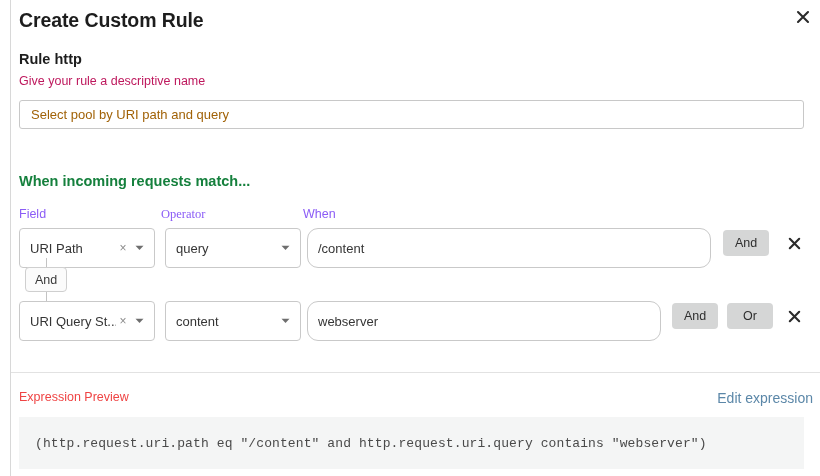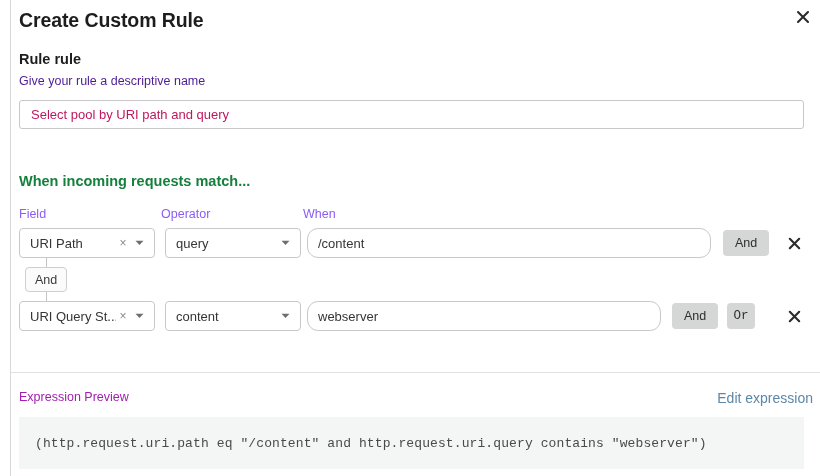--- a/index.html
+++ b/index.html
@@ -58,36 +58,36 @@
     top: 51px;
     font-size: 14.5px;
     font-weight: bold;
     color: #1d1d1d;
   }
   .rule-name-hint {
     position: absolute;
     left: 8px;
     top: 74px;
     font-size: 12.5px;
-    color: #4c1d95;
+    color: #be185d;
   }
   .rule-name-input {
     position: absolute;
     left: 8px;
     top: 100px;
     width: 785px;
     height: 29px;
     box-sizing: border-box;
     border: 1px solid #c8c8c8;
     border-radius: 3px;
     background: #fff;
     padding: 0 11px;
     font-family: "Liberation Sans", sans-serif;
     font-size: 13px;
-    color: #be185d;
+    color: #a16207;
     outline: none;
   }
 
   
   .section-heading {
     position: absolute;
     left: 8px;
     top: 173px;
     font-size: 14.5px;
     font-weight: bold;
@@ -95,31 +95,31 @@
   }
 
   
   .col-head {
     position: absolute;
     top: 207px;
     font-size: 12.5px;
     color: #8b5cf6;
   }
   .col-head.field { left: 8px; }
-  .col-head.operator { left: 150px; }
+  .col-head.operator { left: 150px; font-family: Liberation Serif, serif; }
   .col-head.value { left: 292px; }
 
   
   .cond-row { position: absolute; left: 0; height: 30px; }
   .cond-row.r1 { top: 228px; }
   .cond-row.r2 { top: 301px; }
 
   .ctl {
     position: absolute;
-    height: 30px;
+    height: 40px;
     box-sizing: border-box;
     border: 1px solid #c9c9c9;
     border-radius: 4px;
     background: #ffffff;
     font-family: "Liberation Sans", sans-serif;
     font-size: 13px;
     color: #353535;
     display: flex;
     align-items: center;
   }
@@ -179,21 +179,21 @@
     font-family: "Liberation Sans", sans-serif;
     font-size: 12.5px;
     color: #2e2e2e;
     cursor: pointer;
     display: flex;
     align-items: center;
     justify-content: center;
   }
   .pill.and1 { left: 712px; width: 46px; }
   .pill.and2 { left: 661px; width: 46px; }
-  .pill.or2  { left: 716px; width: 28px; font-family: Liberation Mono, monospace; }
+  .pill.or2  { left: 716px; width: 46px; }
 
   .del-btn {
     position: absolute;
     top: 4px;
     width: 22px;
     height: 22px;
     display: flex;
     align-items: center;
     justify-content: center;
     cursor: pointer;
@@ -238,21 +238,21 @@
     right: 0;
     top: 372px;
     height: 1px;
     background: #e2e2e2;
   }
   .expr-label {
     position: absolute;
     left: 8px;
     top: 390px;
     font-size: 12.5px;
-    color: #a21caf;
+    color: #ef4444;
   }
   .expr-edit-link {
     position: absolute;
     right: 8px;
     top: 390px;
     font-size: 14px;
     color: #5b87a8;
     cursor: pointer;
     text-decoration: none;
   }
@@ -281,21 +281,21 @@
 
 <div class="dialog">
 
   <div class="dlg-title">Create Custom Rule</div>
   <div class="close-btn">
     <svg width="14" height="14" viewBox="0 0 14 14" aria-hidden="true">
       <path d="M2 2 L12 12 M12 2 L2 12" stroke="currentColor" stroke-width="2.1" stroke-linecap="round"></path>
     </svg>
   </div>
 
-  <div class="rule-name-label">Rule rule</div>
+  <div class="rule-name-label">Rule http</div>
   <div class="rule-name-hint">Give your rule a descriptive name</div>
   <input class="rule-name-input" type="text" value="Select pool by URI path and query" style="">
 
   <div class="section-heading">When incoming requests match...</div>
 
   <div class="col-head field">Field</div>
   <div class="col-head operator">Operator</div>
   <div class="col-head value">When</div>
 
   <div class="cond-row r1">

